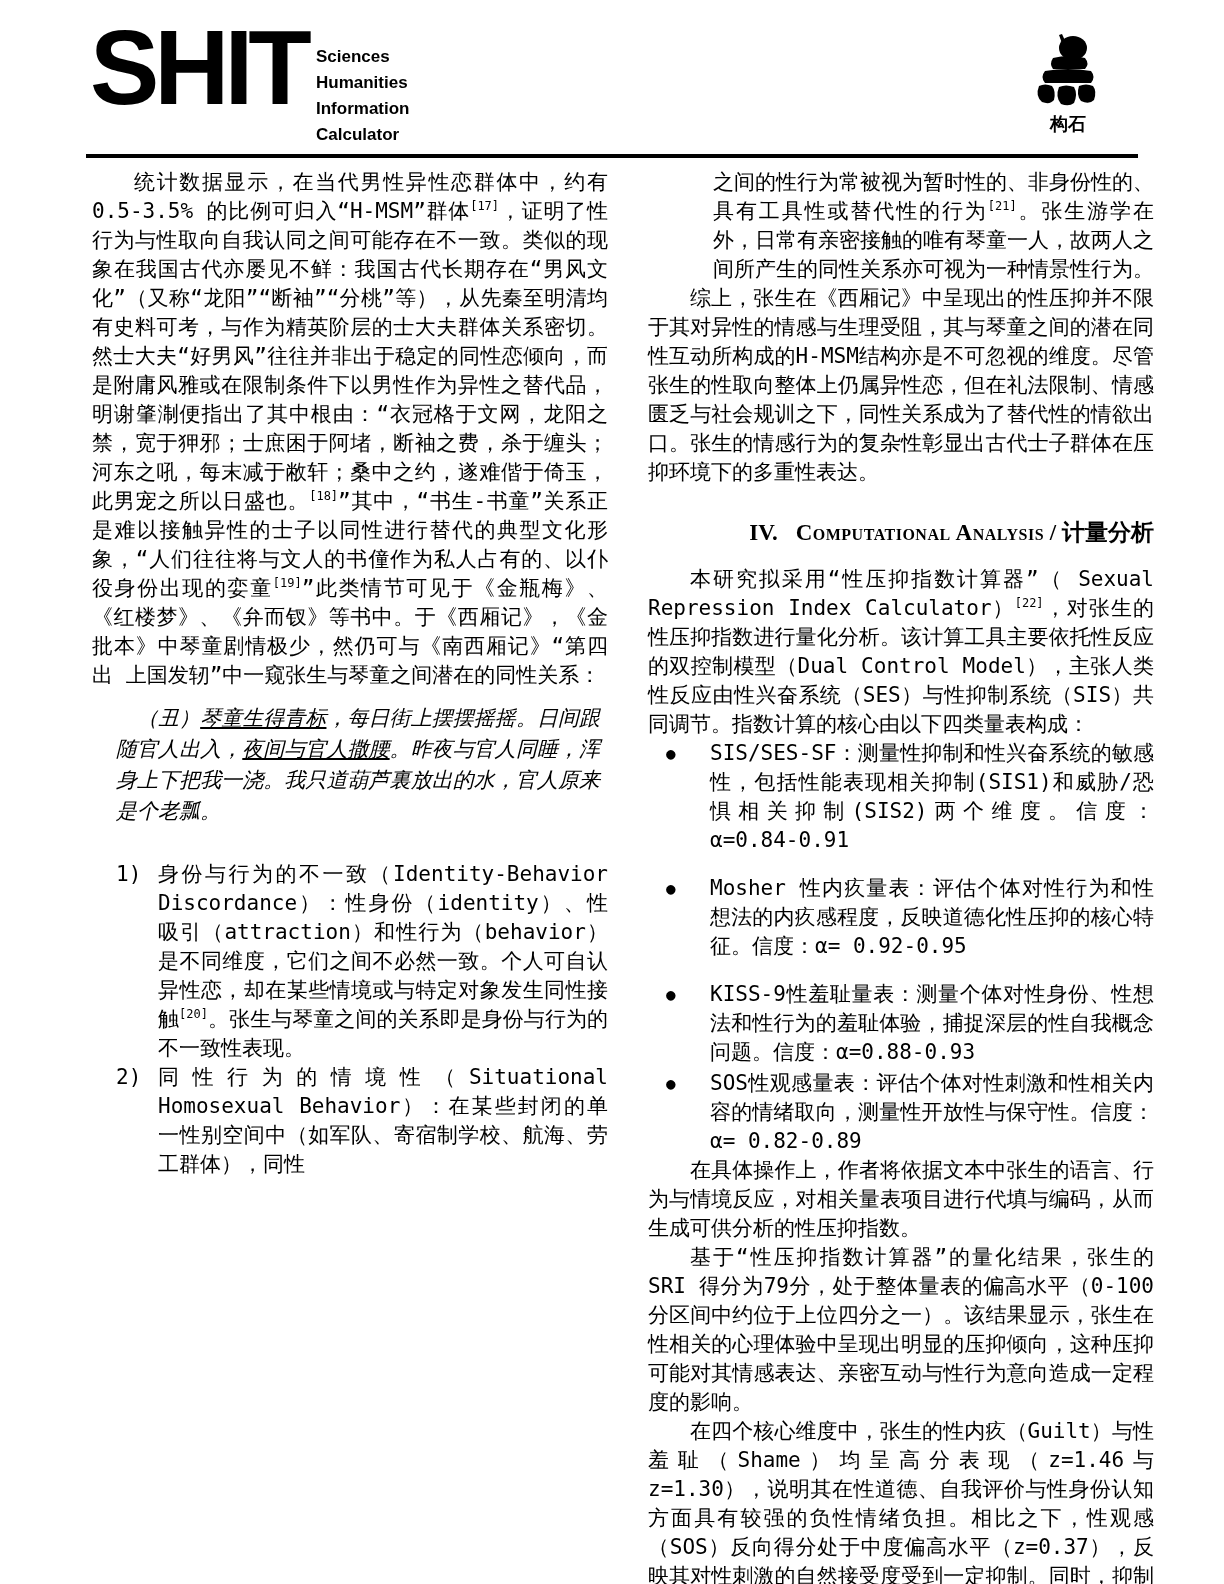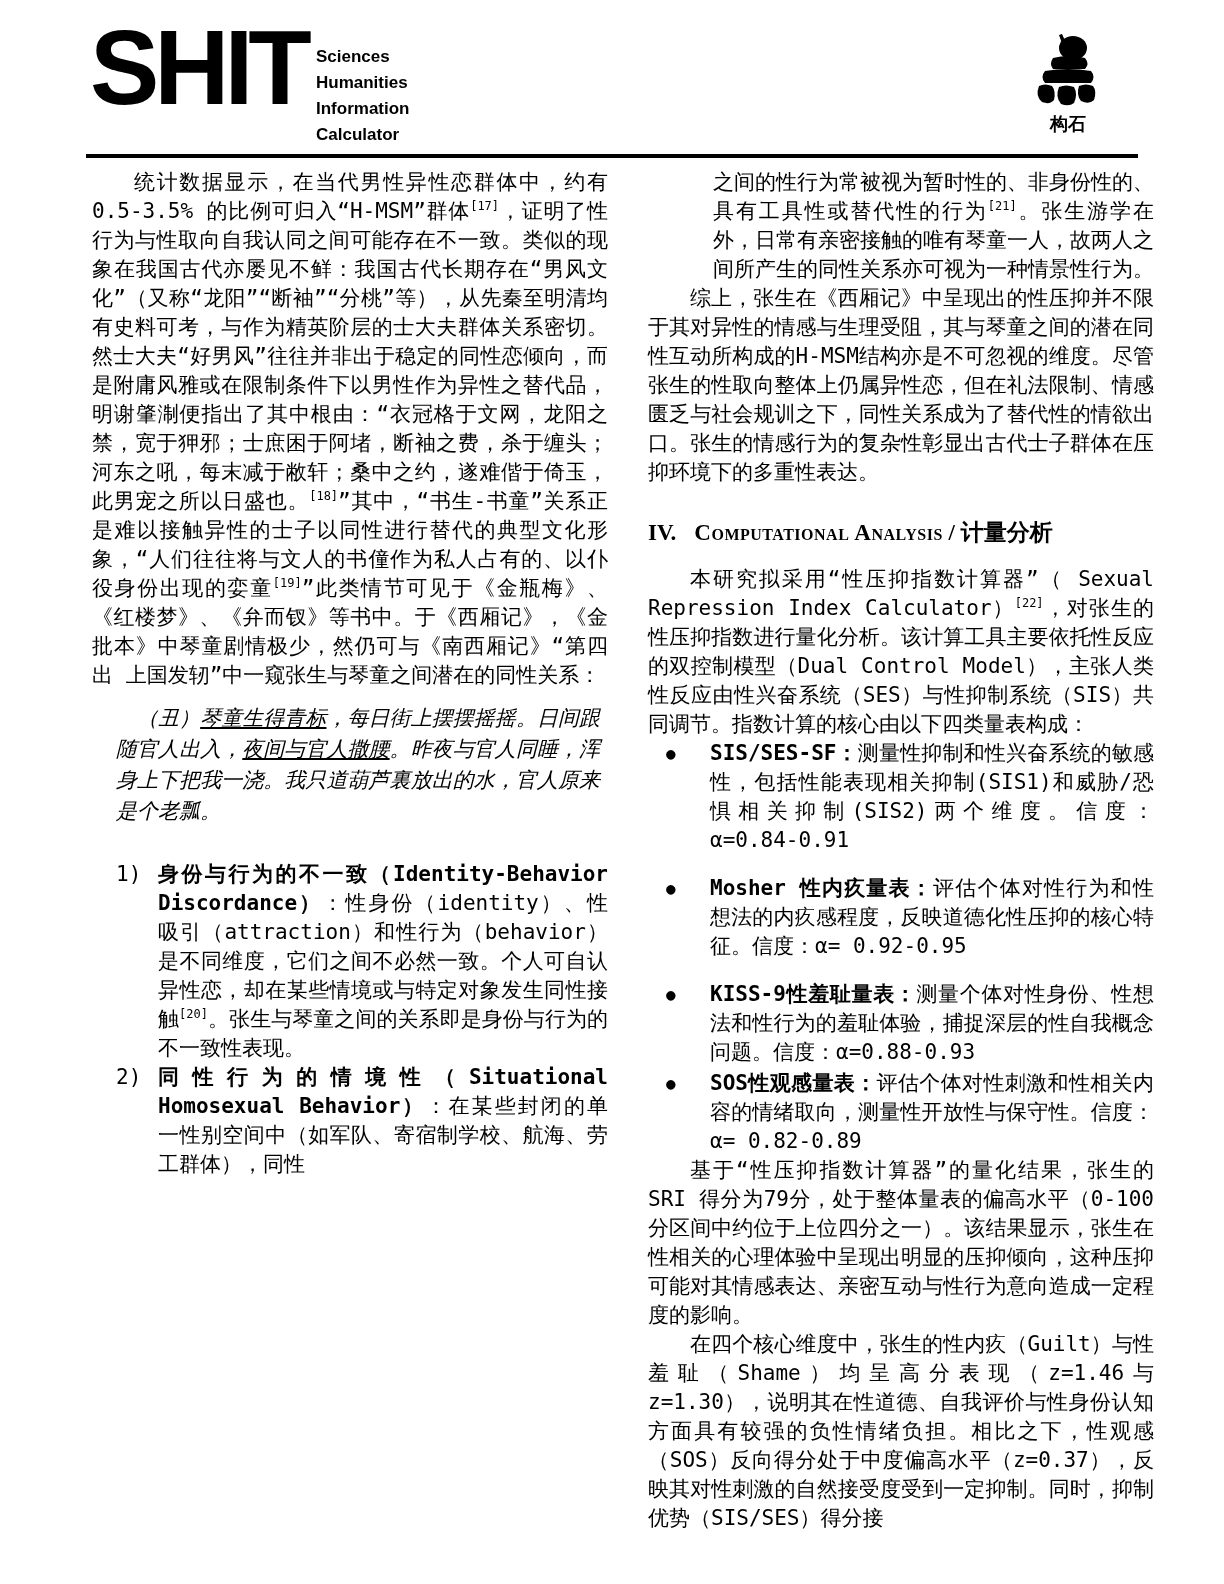--- a/index.html
+++ b/index.html
@@ -20,40 +20,40 @@
   .rule{position:absolute;top:154px;left:86px;width:1052px;height:4px;background:#000;}
 
   
   .page-body{position:absolute;top:168px;left:92px;width:1062px;display:flex;gap:40px;}
   .col-left{width:516px;}
   .col-right{width:506px;}
 
   .para{font-size:21px;line-height:29px;text-align:justify;margin:0;}
   .indent{text-indent:2em;}
   sup{font-size:12px;line-height:0;vertical-align:super;}
-  .b{font-weight:bold;}
+  .b{font-weight:normal;}
   .u{text-decoration:underline;}
 
   
   .quote{margin:13px 8px 33px 24px;font-family:"DejaVu Serif","Liberation Serif",serif;
          font-style:italic;font-size:21px;line-height:31px;text-align:justify;}
   .quote .fl{text-indent:1em;}
 
   
   .num-item{display:flex;}
   .num-item .num{flex:0 0 66px;padding-left:24px;box-sizing:border-box;
                  font-size:21px;line-height:29px;}
   .num-item .itext{flex:1;font-size:21px;line-height:29px;text-align:justify;}
 
   
   .cont-block{margin-left:65px;font-size:21px;line-height:29px;text-align:justify;}
 
   
   .sec-head{font-family:"Liberation Serif","DejaVu Serif",serif;font-weight:bold;
-            font-size:23px;text-align:left;margin:30px 0 17px 0;}
+            font-size:23px;text-align:right;margin:30px 0 17px 0;}
   .sec-head .sc{font-variant:small-caps;letter-spacing:0.5px;}
   .sec-head .num{margin-right:18px;}
 
   
   .bullet{display:flex;}
   .bullet .marker{flex:0 0 62px;padding-left:18px;box-sizing:border-box;
                   font-size:16px;line-height:29px;}
   .bullet .btext{flex:1;font-size:21px;line-height:29px;text-align:justify;}
   .gap-lg{margin-bottom:19px;}
   .gap-sm{margin-bottom:2px;}
@@ -127,16 +127,17 @@
     </div>
     <div class="bullet gap-sm">
       <div class="marker">●</div>
       <div class="btext"><span class="b">KISS-9性羞耻量表：</span><span>测量个体对性身份、性想法和性行为的羞耻体验，捕捉深层的性自我概念问题。信度：α=0.88-0.93</span></div>
     </div>
     <div class="bullet">
       <div class="marker">●</div>
       <div class="btext"><span class="b">SOS性观感量表：</span><span>评估个体对性刺激和性相关内容的情绪取向，测量性开放性与保守性。信度：α= 0.82-0.89</span></div>
     </div>
 
+    <p class="para indent"><span>在具体操作上，作者将依据文本中张生的语言、行为与情境反应，对相关量表项目进行代填与编码，从而生成可供分析的性压抑指数。</span></p>
     <p class="para indent"><span>基于“性压抑指数计算器”的量化结果，张生的 SRI 得分为79分，处于整体量表的偏高水平（0-100分区间中约位于上位四分之一）。该结果显示，张生在性相关的心理体验中呈现出明显的压抑倾向，这种压抑可能对其情感表达、亲密互动与性行为意向造成一定程度的影响。</span></p>
     <p class="para indent"><span>在四个核心维度中，张生的性内疚（Guilt）与性羞耻（Shame）均呈高分表现（z=1.46与z=1.30），说明其在性道德、自我评价与性身份认知方面具有较强的负性情绪负担。相比之下，性观感（SOS）反向得分处于中度偏高水平（z=0.37），反映其对性刺激的自然接受度受到一定抑制。同时，抑制优势（SIS/SES）得分接</span></p>
   </div>
 </div>
 
 </body></html>

